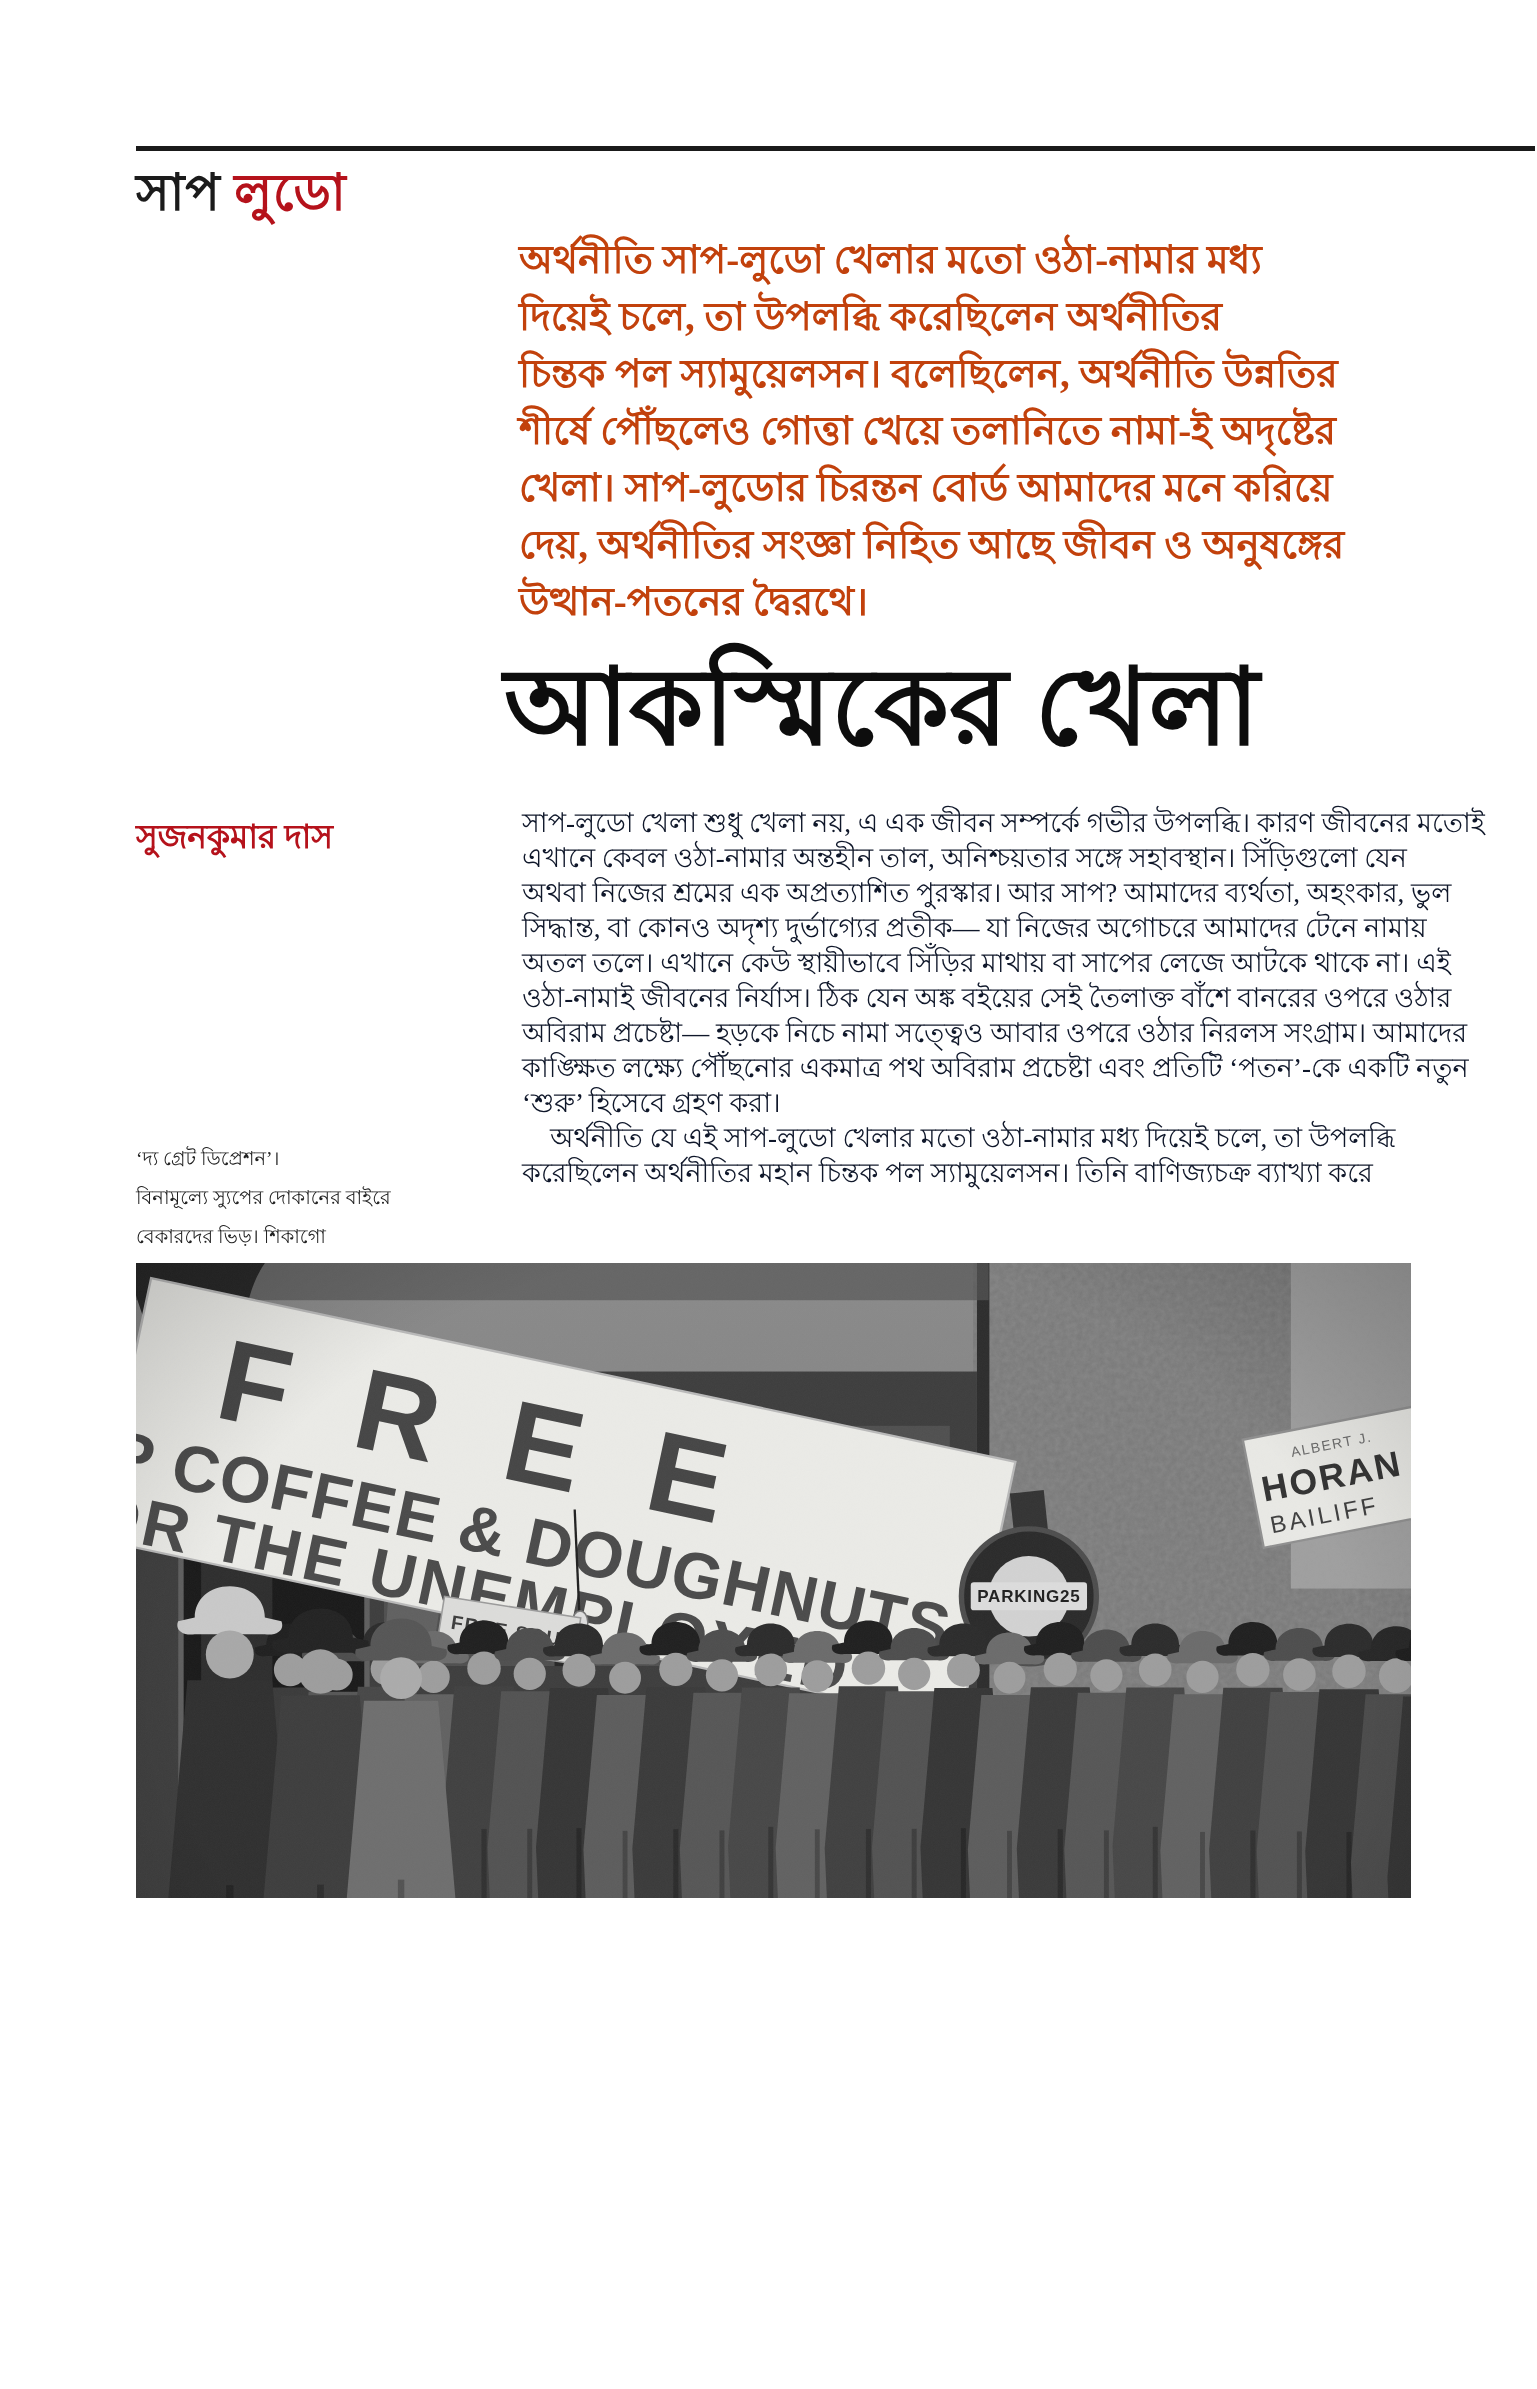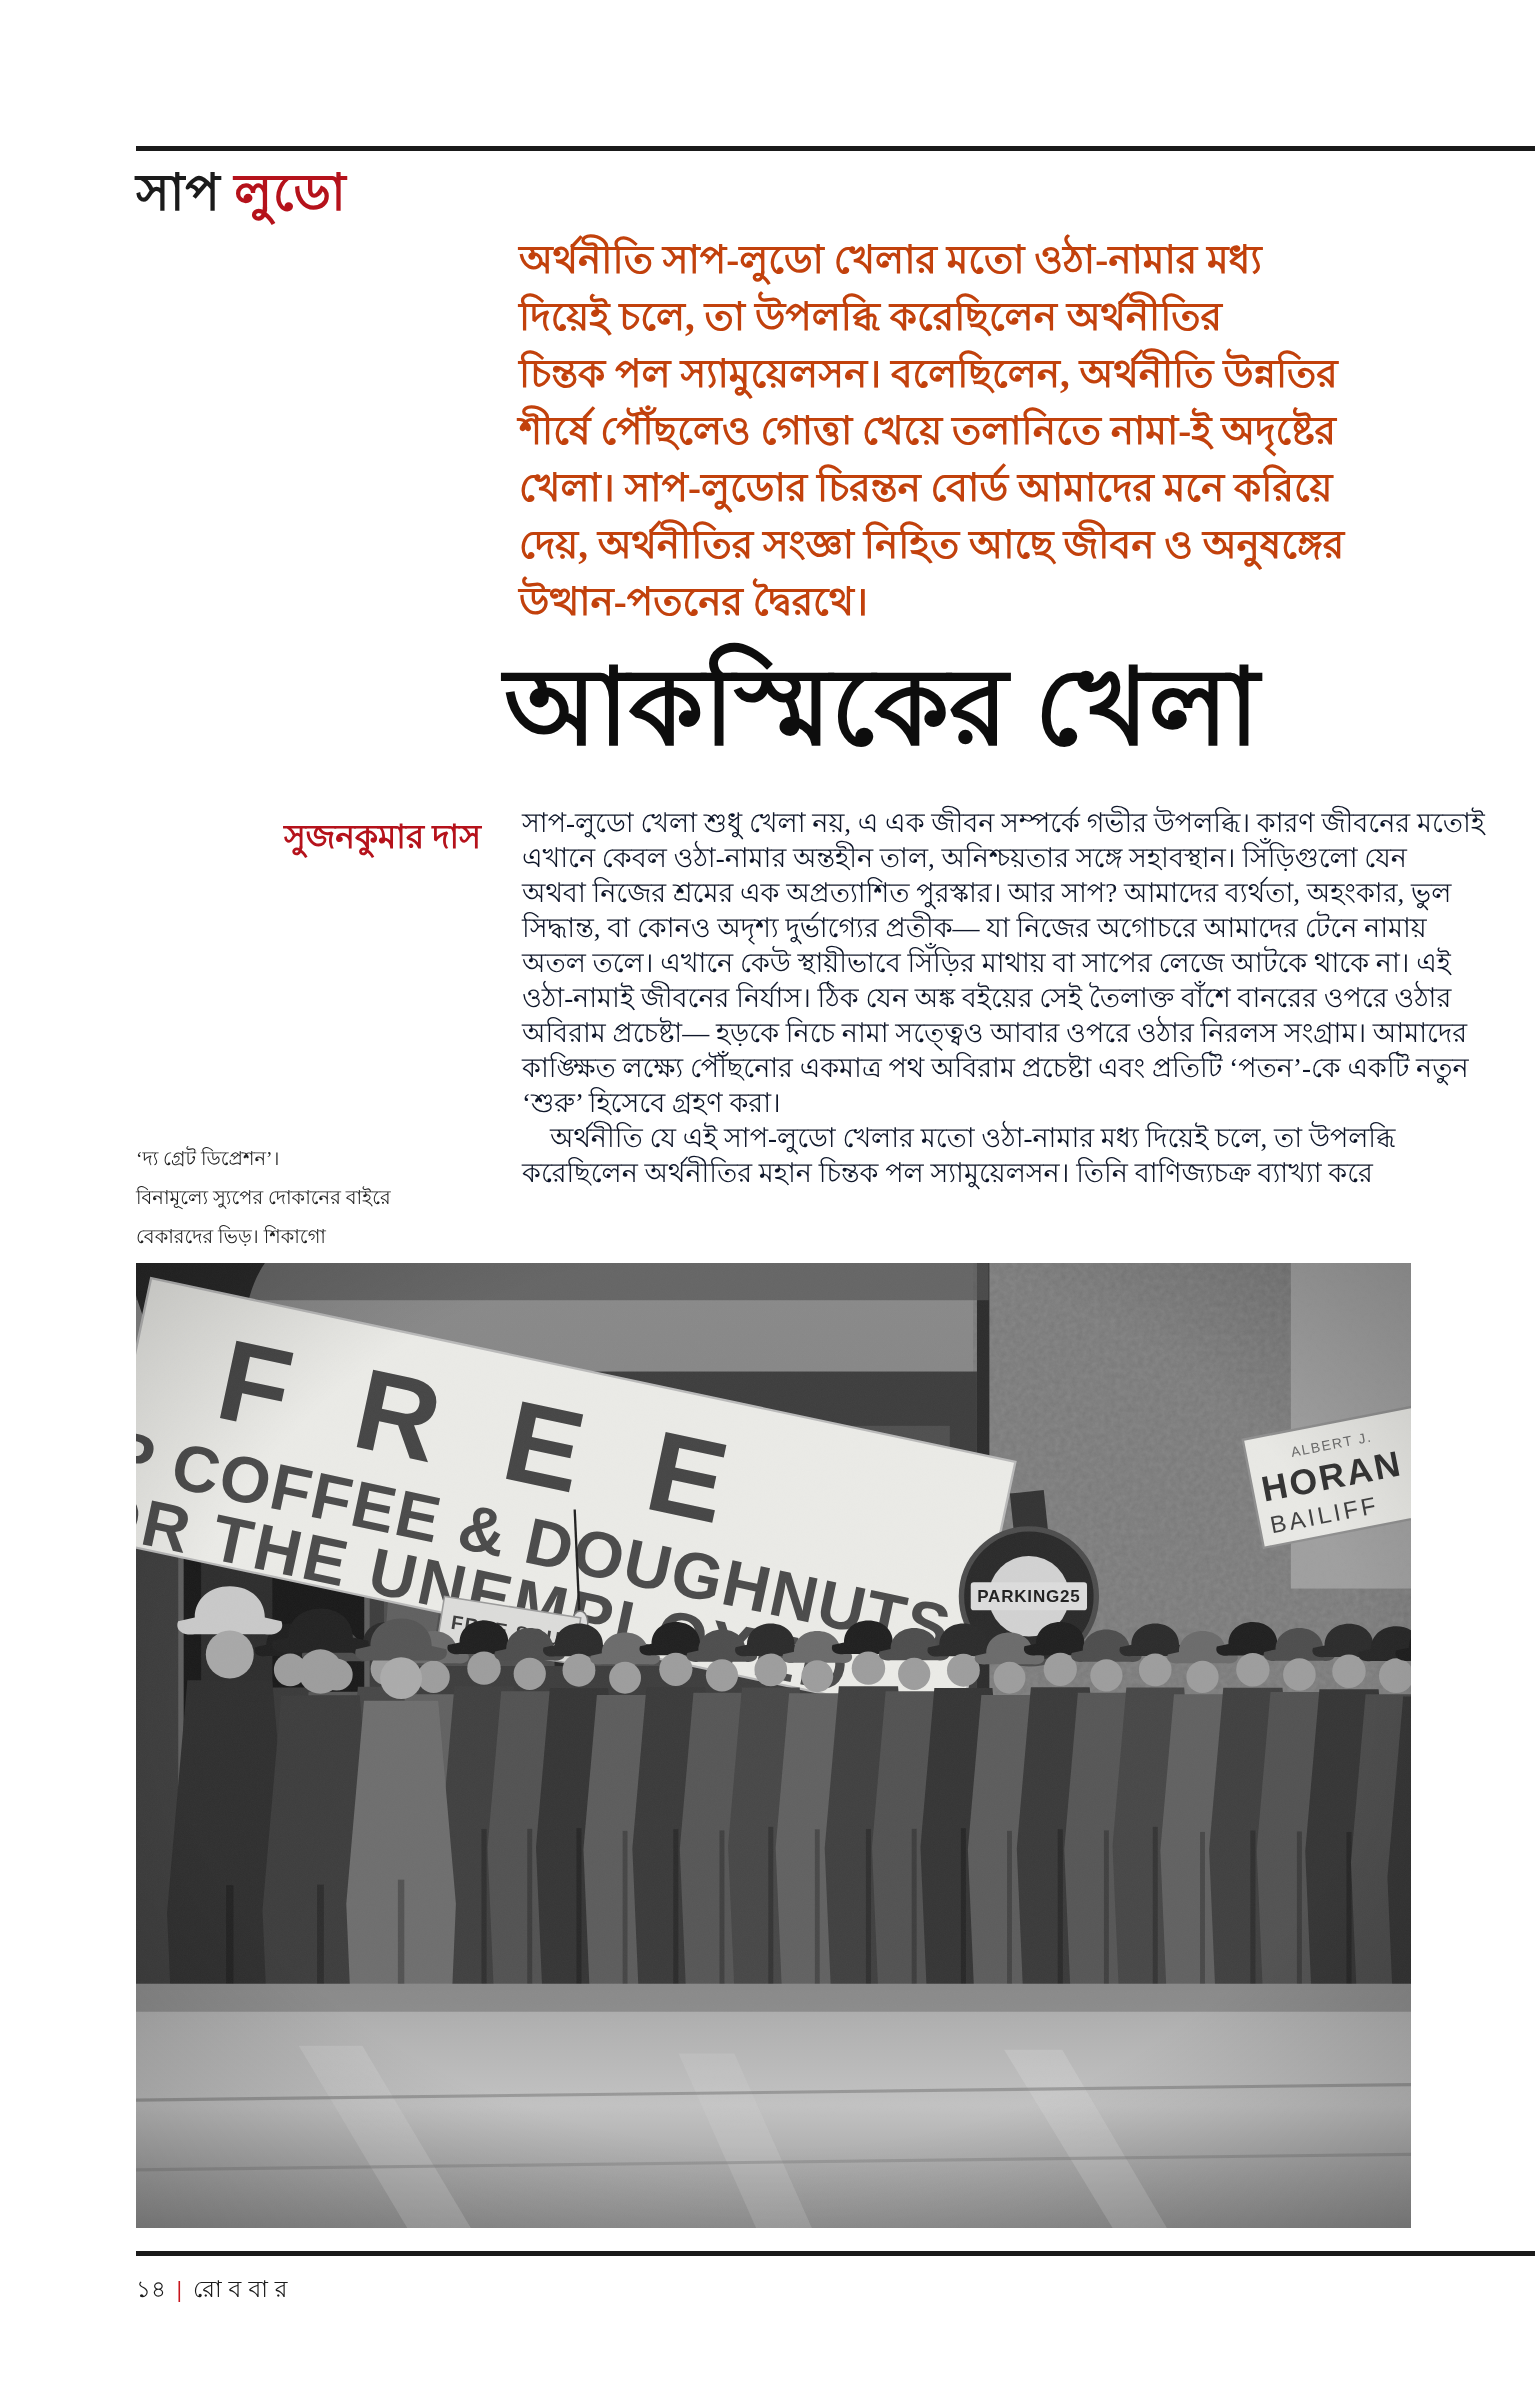--- a/index.html
+++ b/index.html
@@ -1,36 +1,36 @@
 <!DOCTYPE html>
 <html style="font-size:12.4px"><head>
 <meta charset="utf-8">
 <style>
   html,body{margin:0;padding:0;background:#ffffff;}
-  #page{position:relative;width:1538px;height:2389px;background:#ffffff;overflow:hidden;
+  #page{position:relative;width:1538px;height:1898px;background:#ffffff;overflow:hidden;
         font-family:"Liberation Serif","DejaVu Serif",serif;color:#1b1b1b;}
 
   .rule{position:absolute;background:#1a1a1a;}
   #top-rule{left:136px;top:146px;width:1399px;height:4.7px;}
   #bottom-rule{left:136px;top:2251px;width:1399px;height:5.4px;}
 
   #section-label{position:absolute;left:136px;top:158px;font-size:51px;font-weight:bold;
                  line-height:71px;letter-spacing:0.8px;white-space:nowrap;}
   #section-label .red{color:#b5121b;}
   #section-label .blk{color:#1b1b1b;}
 
   #lede{position:absolute;left:519px;top:231px;width:884px;font-size:39px;line-height:57px;
         font-weight:bold;color:#c2410c;}
   #lede .line{white-space:nowrap;}
 
   #headline{position:absolute;left:504px;top:640px;width:860px;height:140px;
             font-size:107px;line-height:136px;font-weight:bold;color:#0d0d0d;
             text-align:left;white-space:nowrap;}
 
-  #author{position:absolute;left:136px;top:811px;width:345px;text-align:right;
+  #author{position:absolute;left:136px;top:811px;width:345px;
           font-size:33px;font-weight:bold;color:#b5121b;white-space:nowrap;}
 
   #body-text{position:absolute;left:522px;top:806px;width:887px;font-size:27px;
              line-height:35px;color:#0f172a;}
   #body-text .line{white-space:nowrap;}
   #body-para2 .line:first-child{text-indent:28px;}
 
   #caption{position:absolute;left:136px;top:1135px;width:364px;font-size:19.4px;
            line-height:31px;color:#222222;}
   #caption .line{white-space:nowrap;margin-top:8px;}

